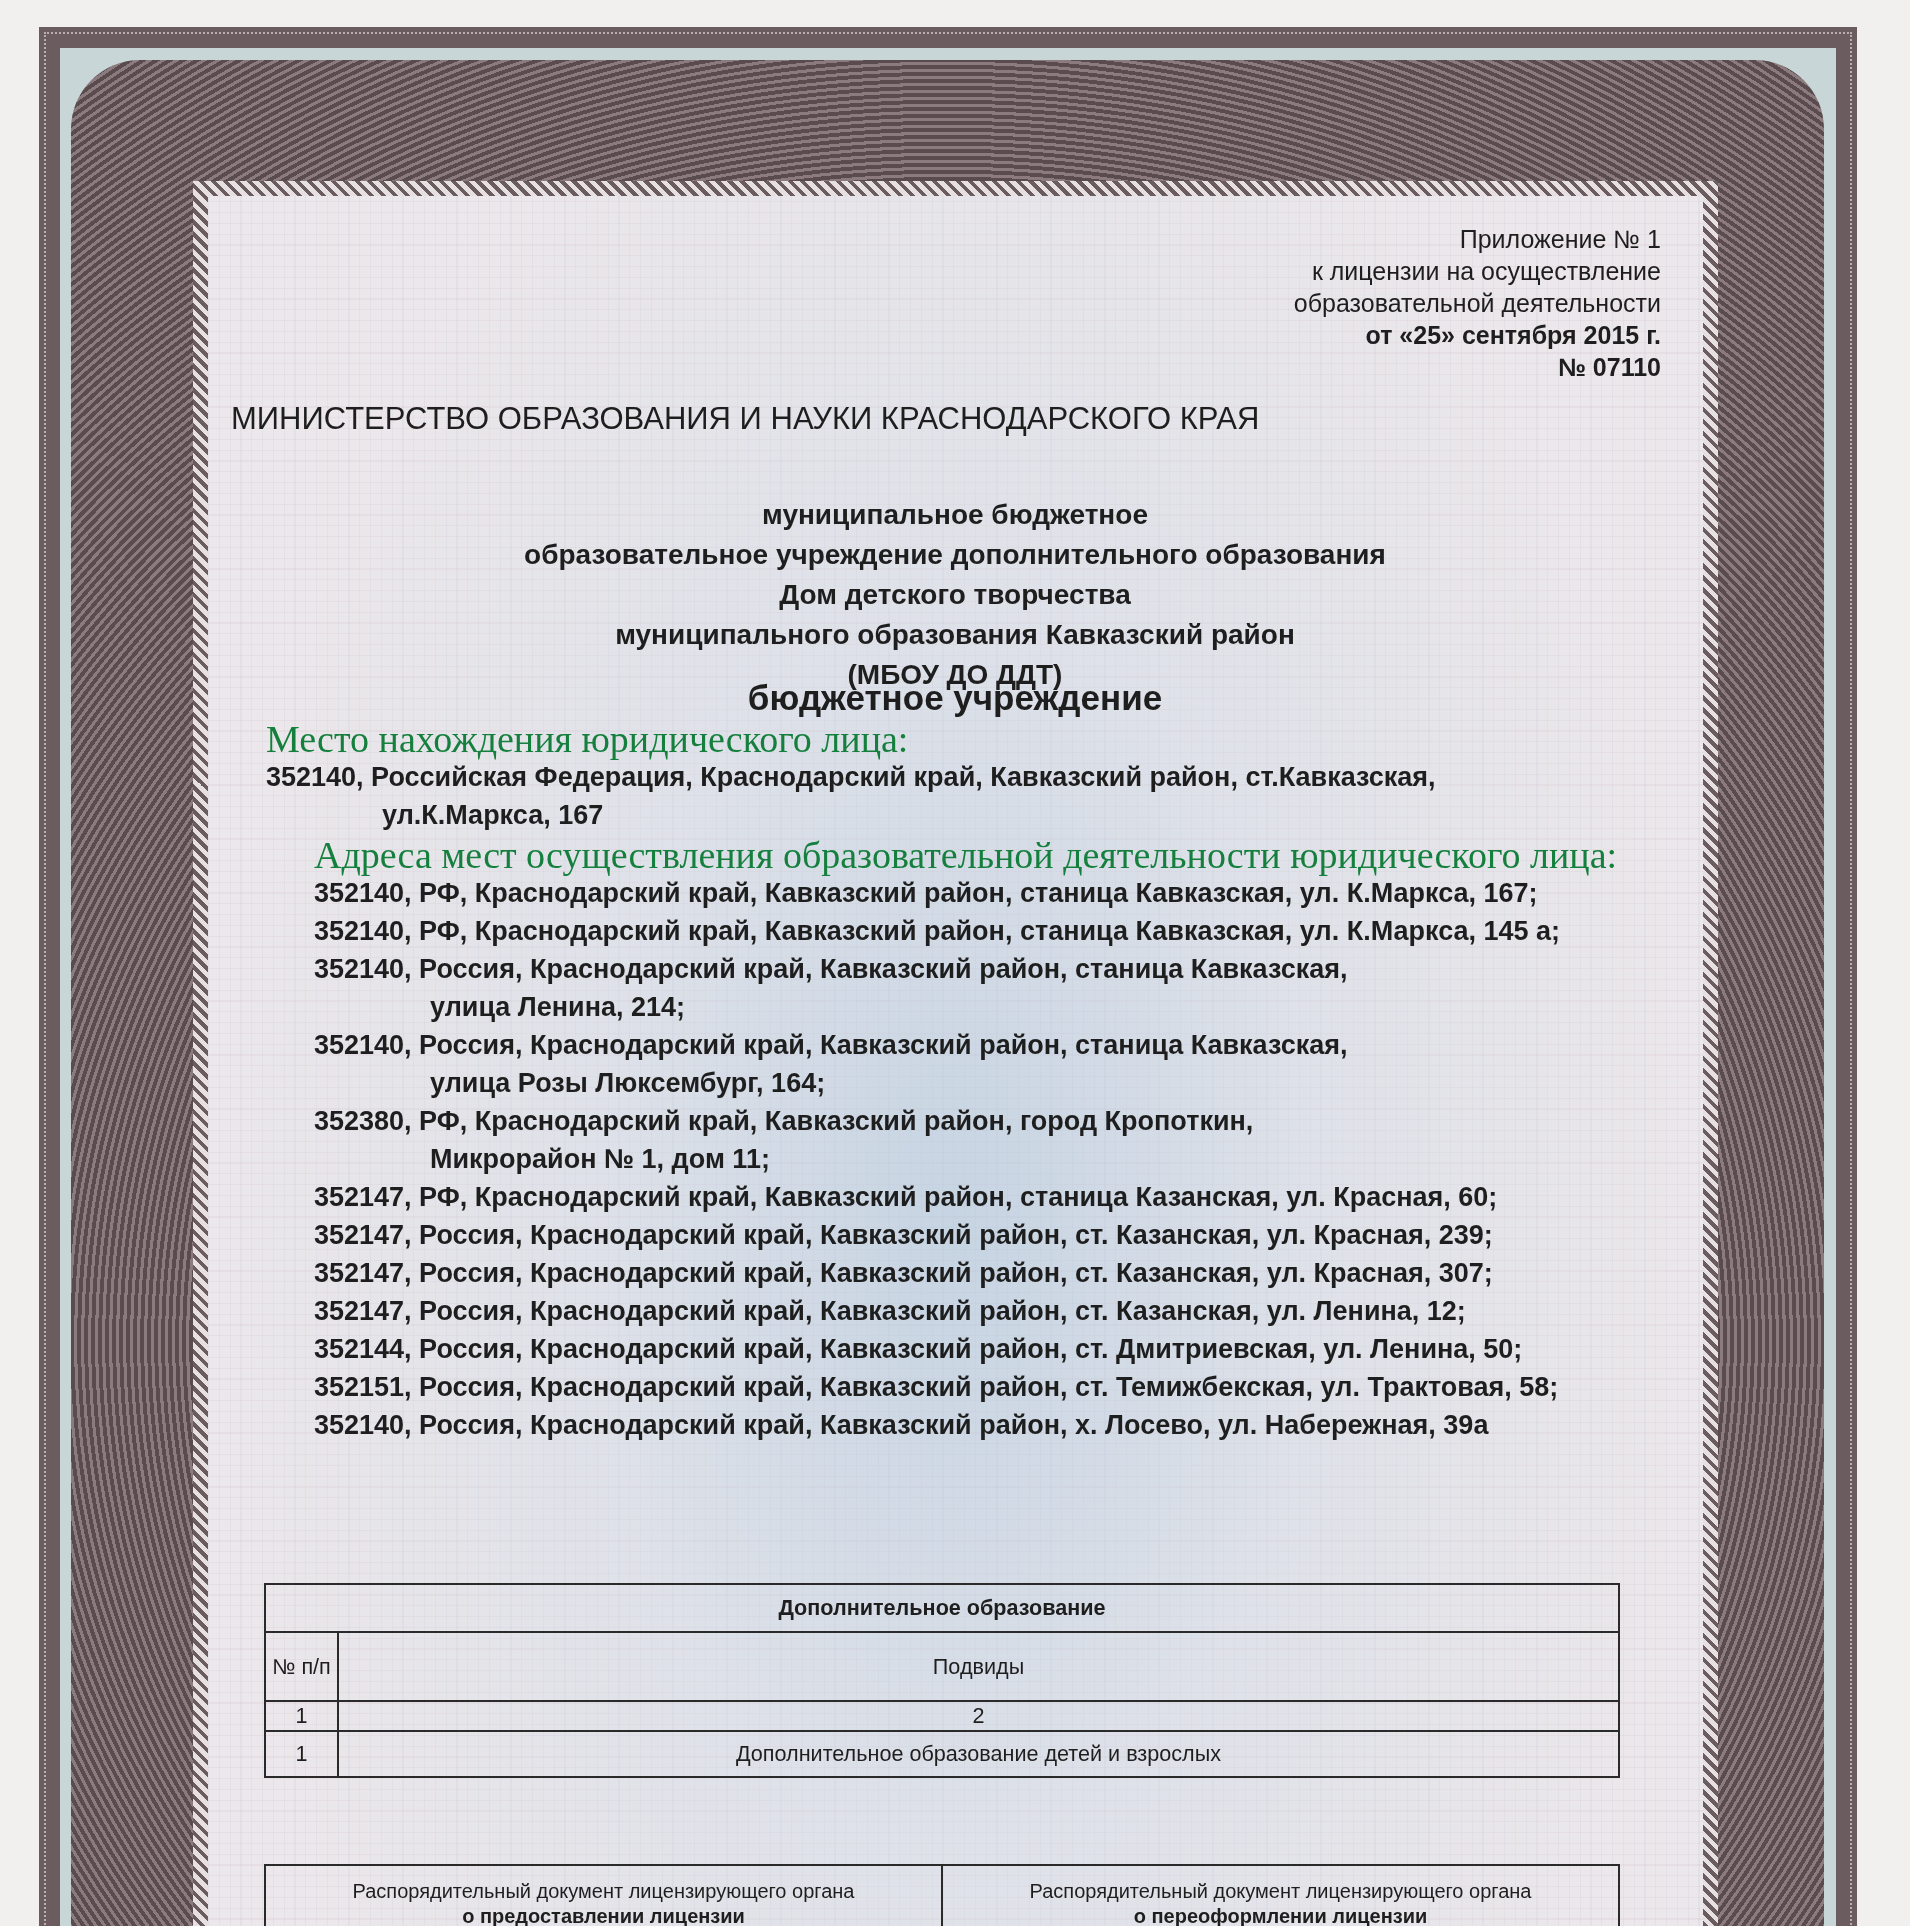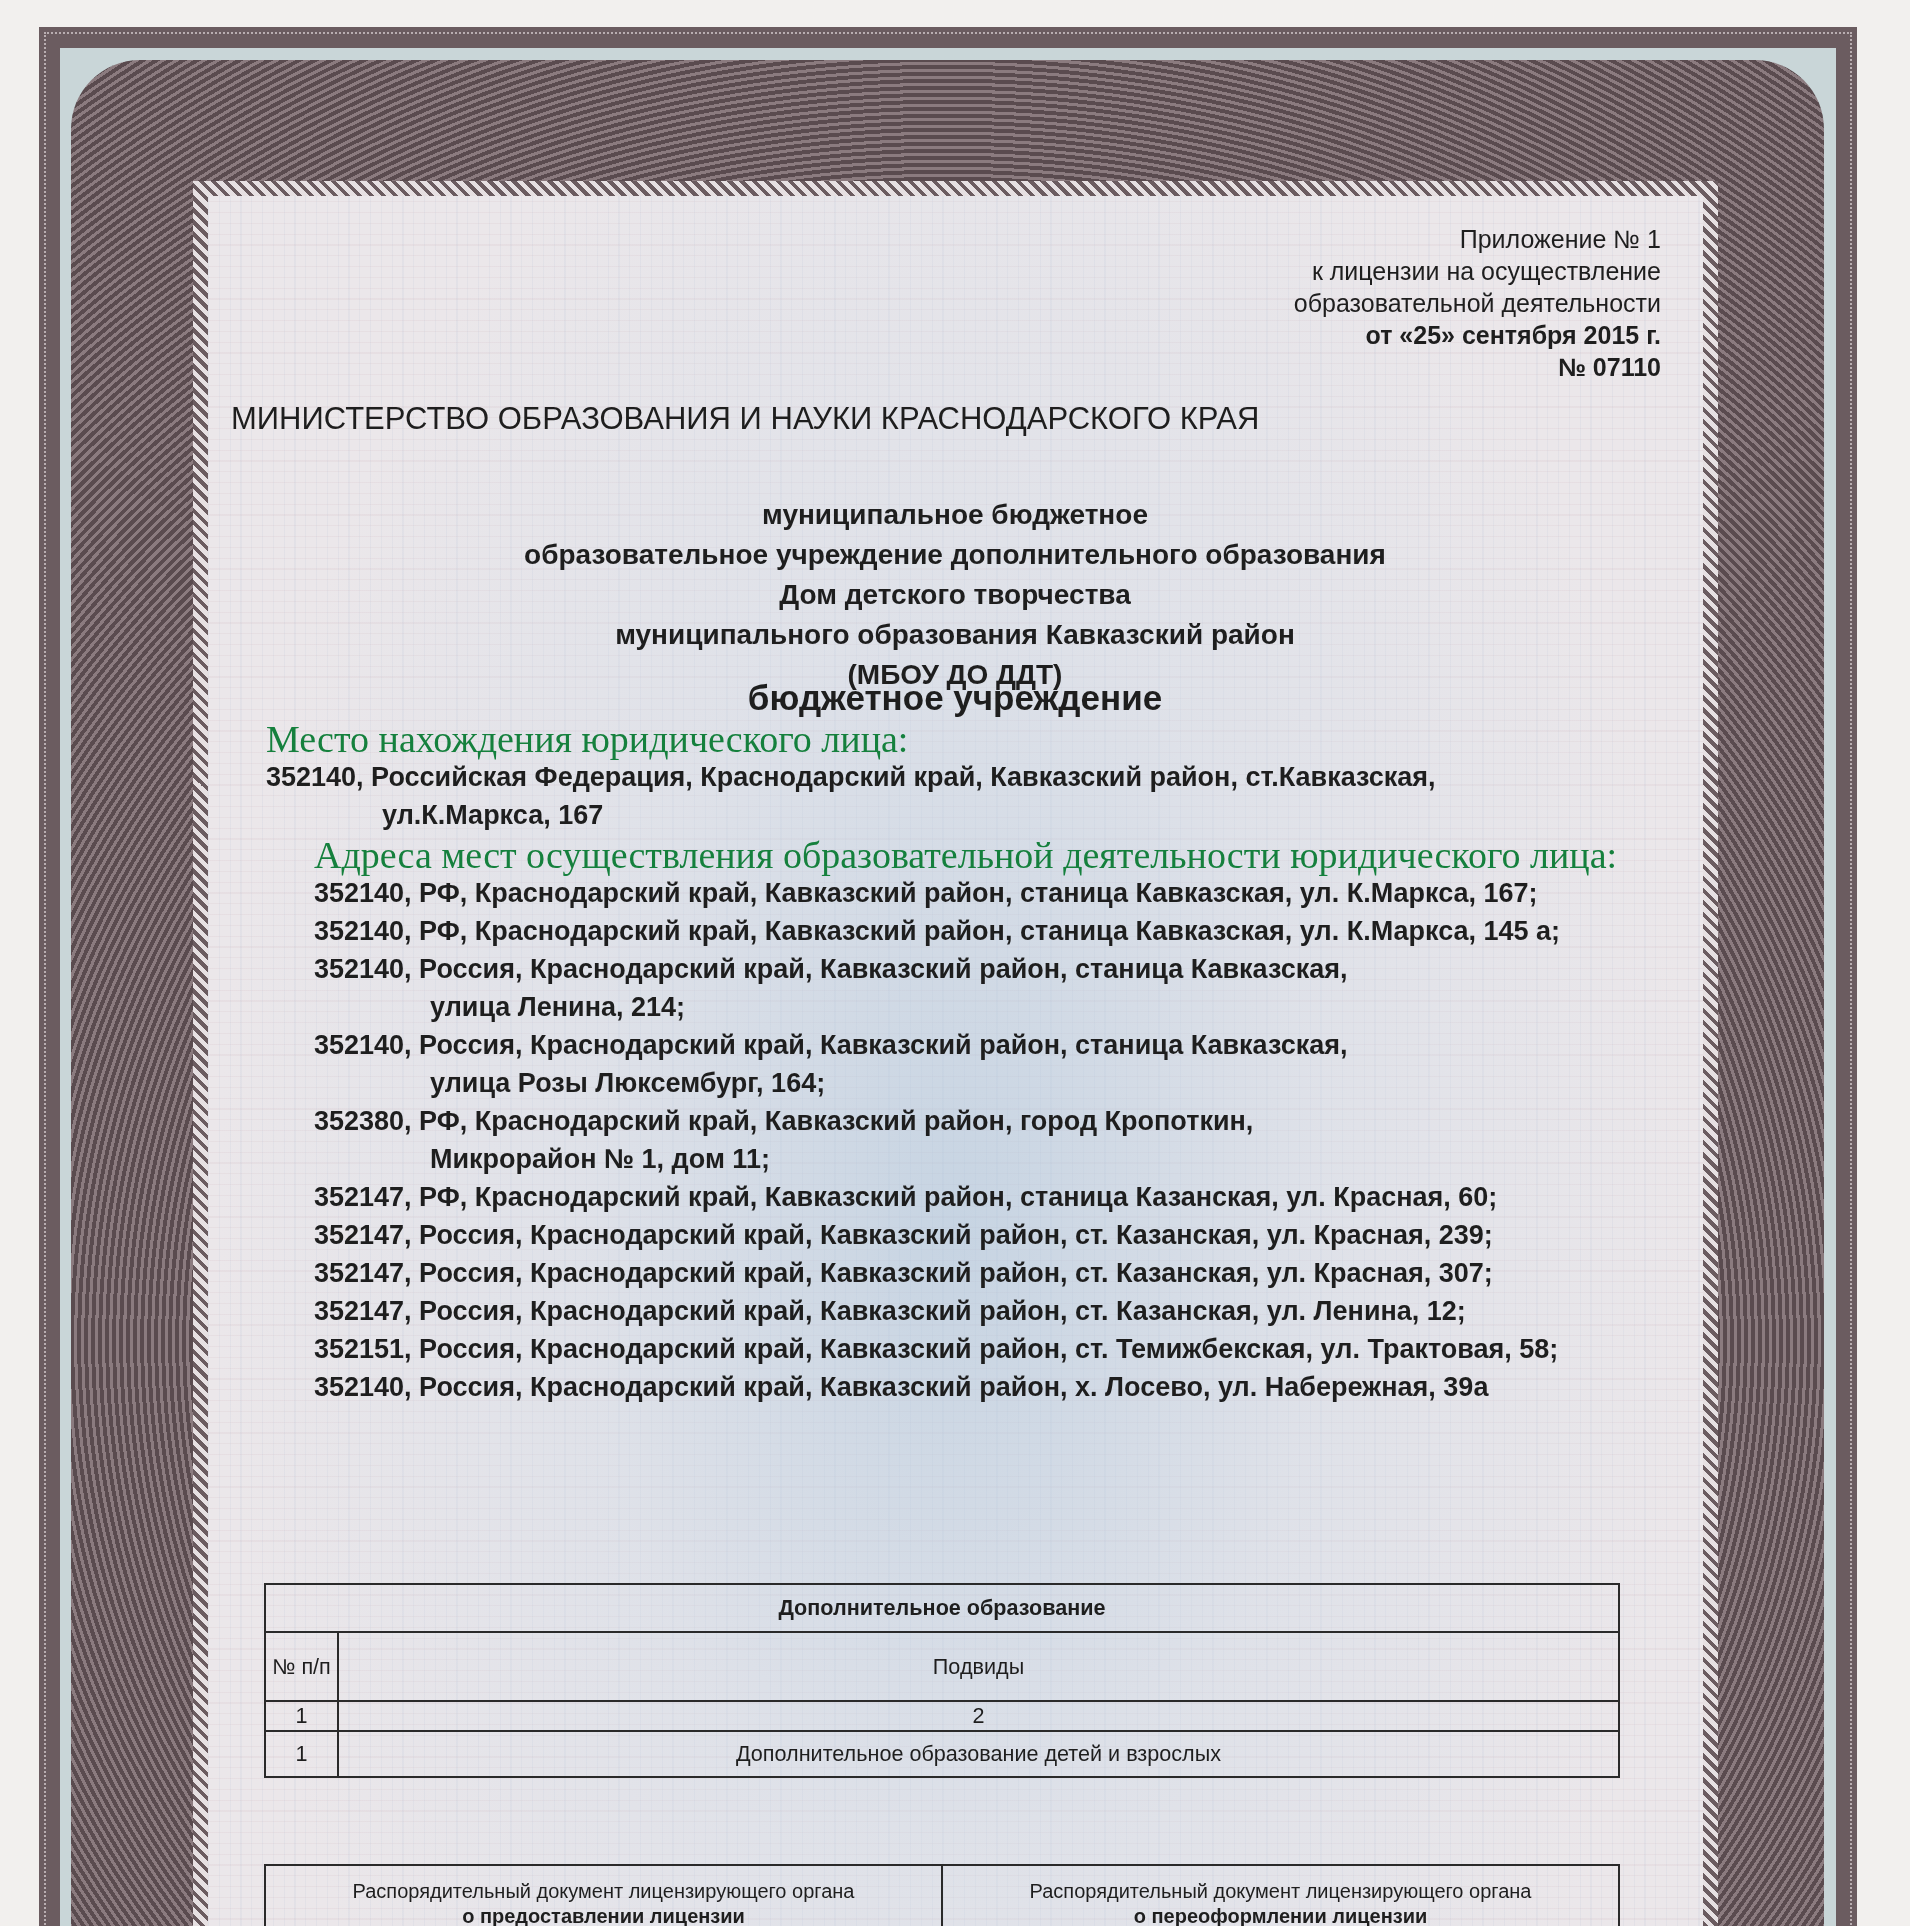--- a/index.html
+++ b/index.html
@@ -80,20 +80,21 @@
       <div class="addr-line">352140, Россия, Краснодарский край, Кавказский район, станица Кавказская,</div>
       <div class="addr-cont">улица Ленина, 214;</div>
       <div class="addr-line">352140, Россия, Краснодарский край, Кавказский район, станица Кавказская,</div>
       <div class="addr-cont">улица Розы Люксембург, 164;</div>
       <div class="addr-line">352380, РФ, Краснодарский край, Кавказский район, город Кропоткин,</div>
       <div class="addr-cont">Микрорайон № 1, дом 11;</div>
       <div class="addr-line">352147, РФ, Краснодарский край, Кавказский район, станица Казанская, ул. Красная, 60;</div>
       <div class="addr-line">352147, Россия, Краснодарский край, Кавказский район, ст. Казанская, ул. Красная, 239;</div>
       <div class="addr-line">352147, Россия, Краснодарский край, Кавказский район, ст. Казанская, ул. Красная, 307;</div>
       <div class="addr-line">352147, Россия, Краснодарский край, Кавказский район, ст. Казанская, ул. Ленина, 12;</div>
+      <div class="addr-line">352144, Россия, Краснодарский край, Кавказский район, ст. Дмитриевская, ул. Ленина, 50;</div>
       <div class="addr-line">352151, Россия, Краснодарский край, Кавказский район, ст. Темижбекская, ул. Трактовая, 58;</div>
       <div class="addr-line">352140, Россия, Краснодарский край, Кавказский район, х. Лосево, ул. Набережная, 39а</div>
     </div>
 </div>
 
 <table class="edu">
   <tbody>
       <tr>
     <th class="title" colspan="2">Дополнительное образование</th>
   </tr>

